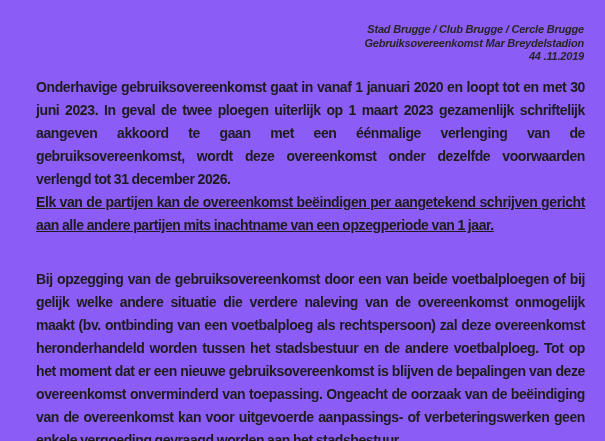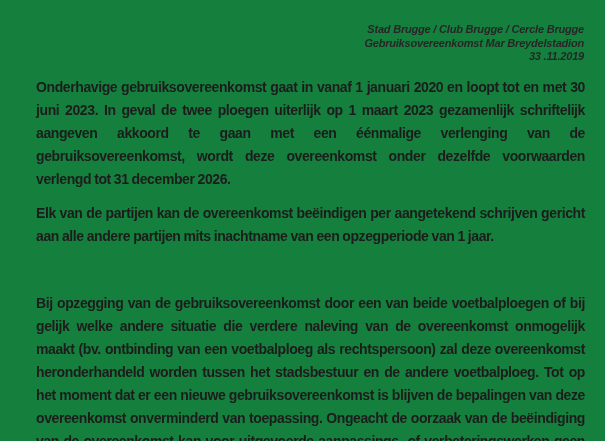--- a/index.html
+++ b/index.html
@@ -4,21 +4,21 @@
 <style>
   html, body {
     margin: 0;
     padding: 0;
     background: #ffffff;
   }
   .page {
     position: relative;
     width: 605px;
     height: 441px;
-    background: #15803d;
+    background: #8b5cf6;
     overflow: hidden;
     font-family: "Liberation Sans", sans-serif;
   }
   .doc-header {
     position: absolute;
     top: 23px;
     right: 21px;
     text-align: right;
     font-style: italic;
     font-weight: bold;
@@ -34,32 +34,32 @@
     width: 549px;
     color: #1c1c1c;
     font-size: 14px;
     font-weight: 600;
     line-height: 23px;
     letter-spacing: -0.4px;
     word-spacing: -0.5px;
     text-align: justify;
   }
   .para { margin: 0; }
-  .para-1 { margin-bottom: 11px; }
-  .para-2 { margin-bottom: 44px; }
+  .para-1 { }
+  .para-2 { margin-bottom: 31px; text-decoration: underline; }
 </style>
 </head>
 <body>
 
 <div class="page">
 
   <div class="doc-header">
     <div>Stad Brugge / Club Brugge / Cercle Brugge</div>
     <div>Gebruiksovereenkomst Mar Breydelstadion</div>
-    <div>33 .11.2019</div>
+    <div>44 .11.2019</div>
   </div>
 
   <div class="doc-body">
     <p class="para para-1">Onderhavige gebruiksovereenkomst gaat in vanaf 1 januari 2020 en loopt tot en met 30 juni 2023. In geval de twee ploegen uiterlijk op 1 maart 2023 gezamenlijk schriftelijk aangeven akkoord te gaan met een éénmalige verlenging van de gebruiksovereenkomst, wordt deze overeenkomst onder dezelfde voorwaarden verlengd tot 31 december 2026.</p>
     <p class="para para-2">Elk van de partijen kan de overeenkomst beëindigen per aangetekend schrijven gericht aan alle andere partijen mits inachtname van een opzegperiode van 1 jaar.</p>
     <p class="para para-3">Bij opzegging van de gebruiksovereenkomst door een van beide voetbalploegen of bij gelijk welke andere situatie die verdere naleving van de overeenkomst onmogelijk maakt (bv. ontbinding van een voetbalploeg als rechtspersoon) zal deze overeenkomst heronderhandeld worden tussen het stadsbestuur en de andere voetbalploeg. Tot op het moment dat er een nieuwe gebruiksovereenkomst is blijven de bepalingen van deze overeenkomst onverminderd van toepassing. Ongeacht de oorzaak van de beëindiging van de overeenkomst kan voor uitgevoerde aanpassings- of verbeteringswerken geen enkele vergoeding gevraagd worden aan het stadsbestuur.</p>
   </div>
 
 </div>
 

